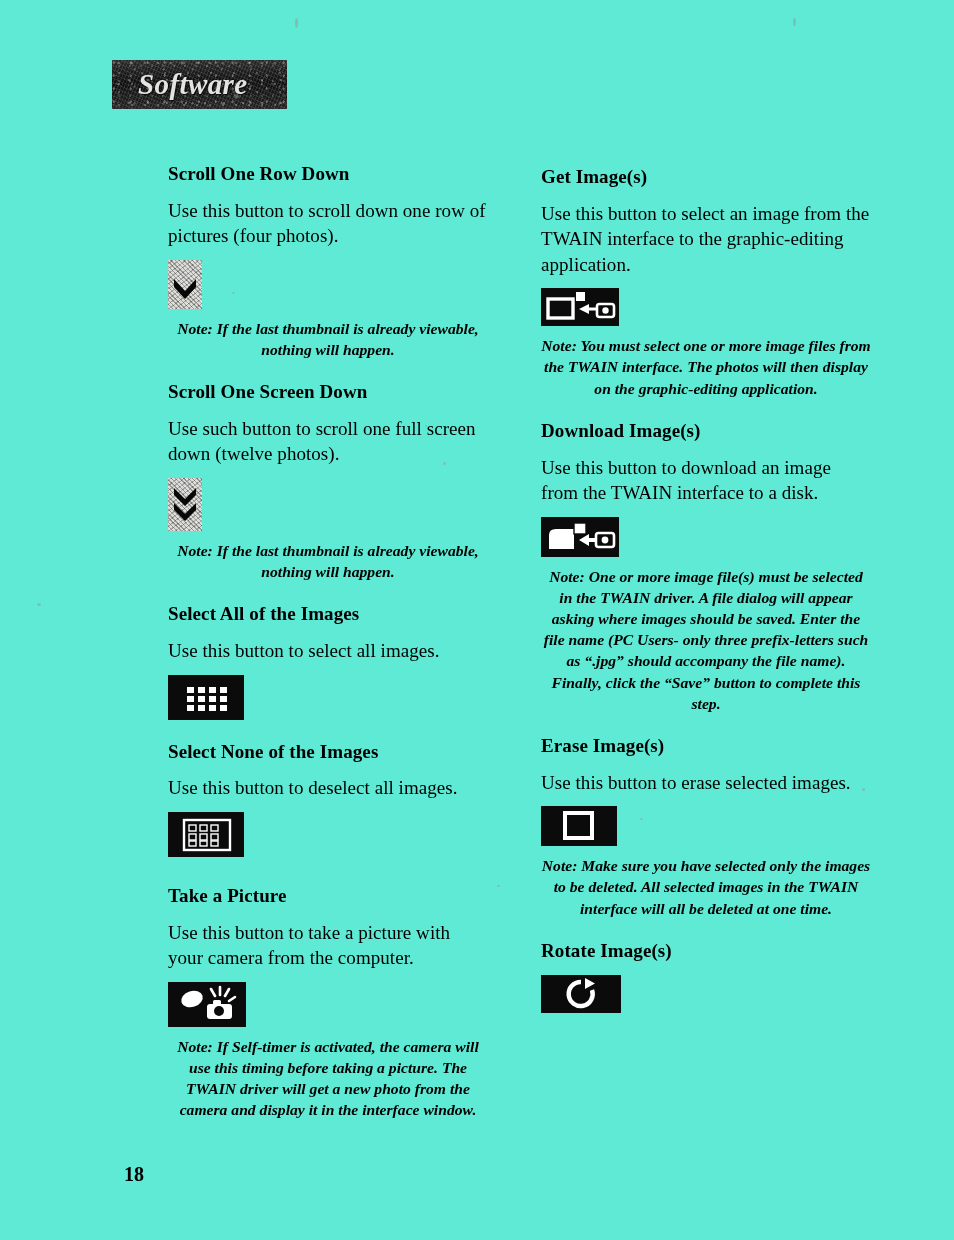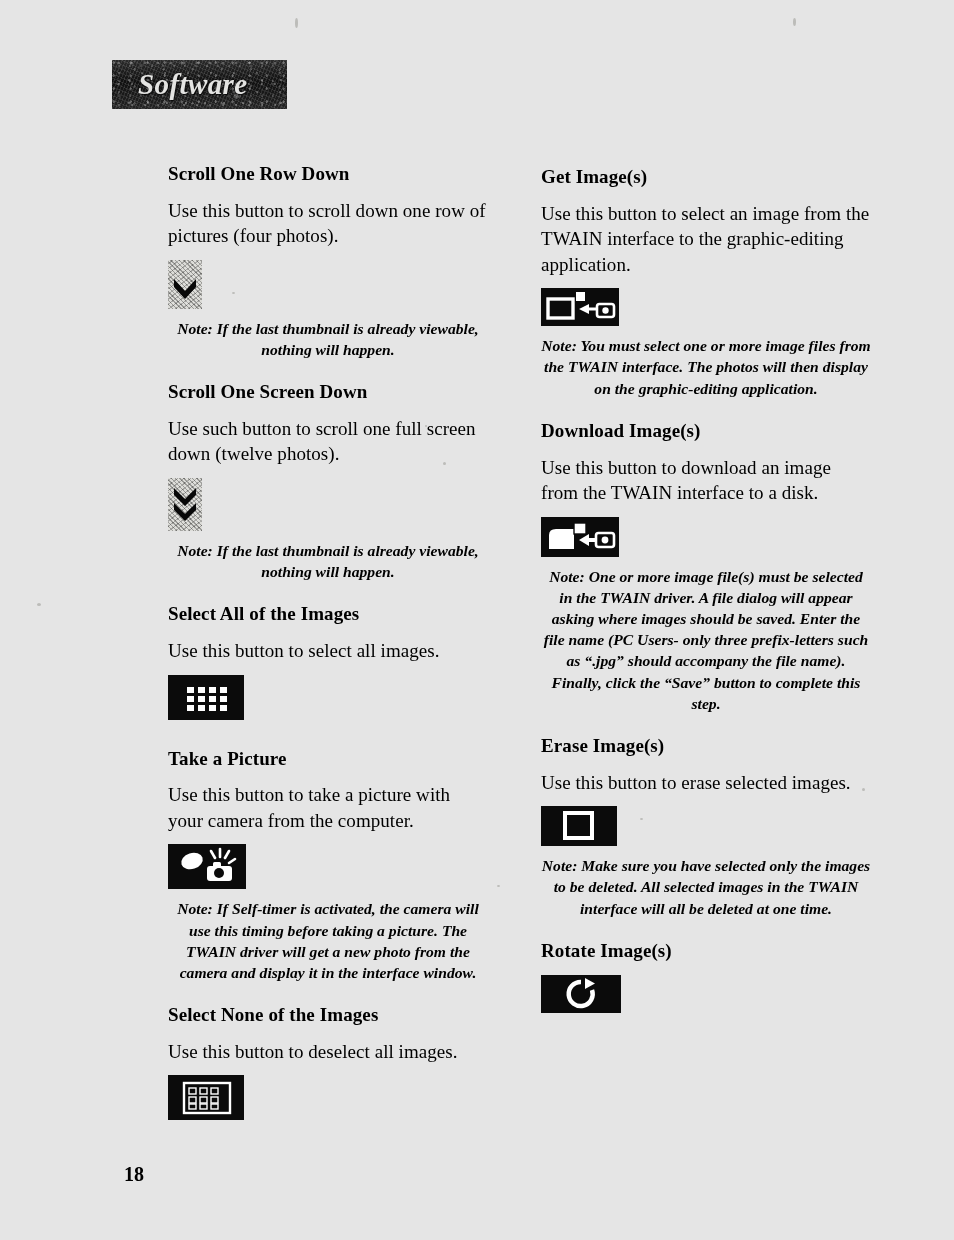--- a/index.html
+++ b/index.html
@@ -13,21 +13,21 @@
     position: relative;
     font-family: "Liberation Serif", serif;
     color: #000;
     overflow: hidden;
   }
 
   
   .page {
     position: absolute;
     inset: 0;
-    background: #e5e5e5;
+    background: #5eead4;
   }
   .speck {
     position: absolute;
     background: #9a9a95;
     border-radius: 50%;
     opacity: .55;
   }
 
   
   .banner {
@@ -214,41 +214,20 @@
               <rect x="52" y="21" width="7" height="6"></rect>
             <rect x="19" y="30" width="7" height="6"></rect>
               <rect x="30" y="30" width="7" height="6"></rect>
             <rect x="41" y="30" width="7" height="6"></rect>
               <rect x="52" y="30" width="7" height="6"></rect>
           </g>
         </svg>
       </span>
     </div>
 
-    <div class="section" style="margin-top:28px;">
-      <h2 class="section-title">Take a Picture</h2>
-      <p class="body">Use this button to take a picture with your camera from the computer.</p>
-      <span class="icon-btn" style="width:78px;height:45px;">
-        <svg width="78" height="45" viewBox="0 0 78 45">
-          <rect x="0" y="0" width="78" height="45" fill="#0b0b0b"></rect>
-          <ellipse cx="24" cy="17" rx="11" ry="8" transform="rotate(-18 24 17)" fill="#ffffff"></ellipse>
-          <g stroke="#ffffff" stroke-width="2.6" stroke-linecap="round">
-            <line x1="47" y1="14" x2="43" y2="7"></line>
-            <line x1="52" y1="13" x2="52" y2="5"></line>
-            <line x1="57" y1="14" x2="61" y2="7"></line>
-            <line x1="61" y1="19" x2="67" y2="15"></line>
-          </g>
-          <rect x="39" y="22" width="25" height="15" rx="3" fill="#ffffff"></rect>
-          <rect x="45" y="18" width="8" height="5" rx="1.5" fill="#ffffff"></rect>
-          <circle cx="51" cy="29" r="5" fill="#0b0b0b"></circle>
-        </svg>
-      </span>
-      <p class="note">Note: If Self-timer is activated, the camera will use this timing before taking a picture. The TWAIN driver will get a new photo from the camera and display it in the interface window.</p>
-    </div>
-
     <div class="section">
       <h2 class="section-title">Select None of the Images</h2>
       <p class="body">Use this button to deselect all images.</p>
       <span class="icon-btn" style="width:76px;height:45px;">
         <svg width="76" height="45" viewBox="0 0 76 45">
           <rect x="0" y="0" width="76" height="45" fill="#0b0b0b"></rect>
           <rect x="16" y="8" width="46" height="30" fill="none" stroke="#ffffff" stroke-width="2.4"></rect>
           <g fill="#0b0b0b" stroke="#ffffff" stroke-width="1.4">
             <rect x="21" y="13" width="7" height="6"></rect>
               <rect x="32" y="13" width="7" height="6"></rect>
@@ -257,20 +236,41 @@
               <rect x="32" y="22" width="7" height="6"></rect>
             <rect x="43" y="22" width="7" height="6"></rect>
             <rect x="21" y="29" width="7" height="5"></rect>
               <rect x="32" y="29" width="7" height="5"></rect>
             <rect x="43" y="29" width="7" height="5"></rect>
           </g>
         </svg>
       </span>
     </div>
 
+    <div class="section" style="margin-top:28px;">
+      <h2 class="section-title">Take a Picture</h2>
+      <p class="body">Use this button to take a picture with your camera from the computer.</p>
+      <span class="icon-btn" style="width:78px;height:45px;">
+        <svg width="78" height="45" viewBox="0 0 78 45">
+          <rect x="0" y="0" width="78" height="45" fill="#0b0b0b"></rect>
+          <ellipse cx="24" cy="17" rx="11" ry="8" transform="rotate(-18 24 17)" fill="#ffffff"></ellipse>
+          <g stroke="#ffffff" stroke-width="2.6" stroke-linecap="round">
+            <line x1="47" y1="14" x2="43" y2="7"></line>
+            <line x1="52" y1="13" x2="52" y2="5"></line>
+            <line x1="57" y1="14" x2="61" y2="7"></line>
+            <line x1="61" y1="19" x2="67" y2="15"></line>
+          </g>
+          <rect x="39" y="22" width="25" height="15" rx="3" fill="#ffffff"></rect>
+          <rect x="45" y="18" width="8" height="5" rx="1.5" fill="#ffffff"></rect>
+          <circle cx="51" cy="29" r="5" fill="#0b0b0b"></circle>
+        </svg>
+      </span>
+      <p class="note">Note: If Self-timer is activated, the camera will use this timing before taking a picture. The TWAIN driver will get a new photo from the camera and display it in the interface window.</p>
+    </div>
+
   </div>
 
   <div class="col col-right" style="top:166px;">
 
     <div class="section">
       <h2 class="section-title">Get Image(s)</h2>
       <p class="body">Use this button to select an image from the TWAIN interface to the graphic-editing application.</p>
       <span class="icon-btn" style="width:78px;height:38px;">
         <svg width="78" height="38" viewBox="0 0 78 38">
           <rect x="0" y="0" width="78" height="38" fill="#0b0b0b"></rect>

